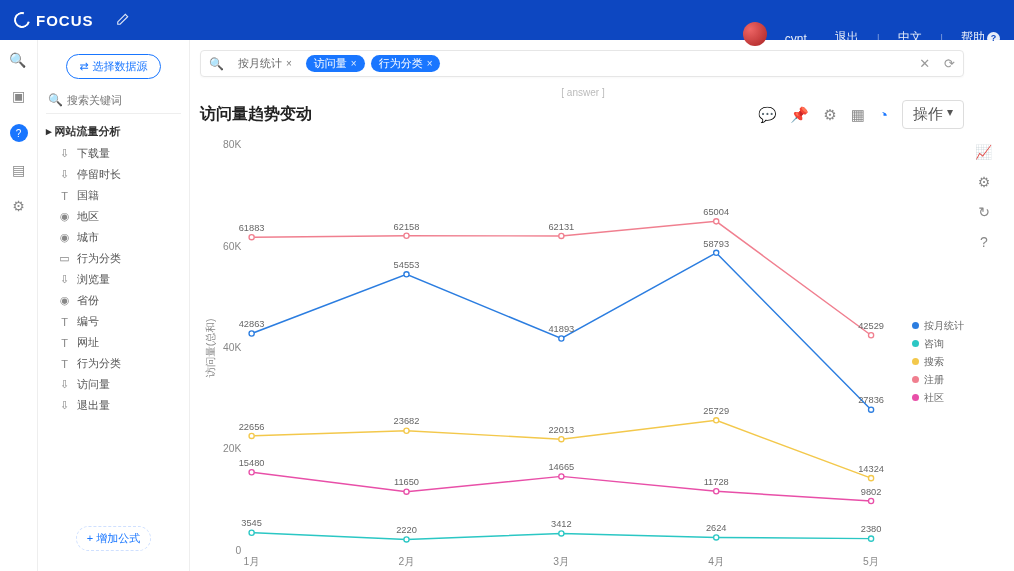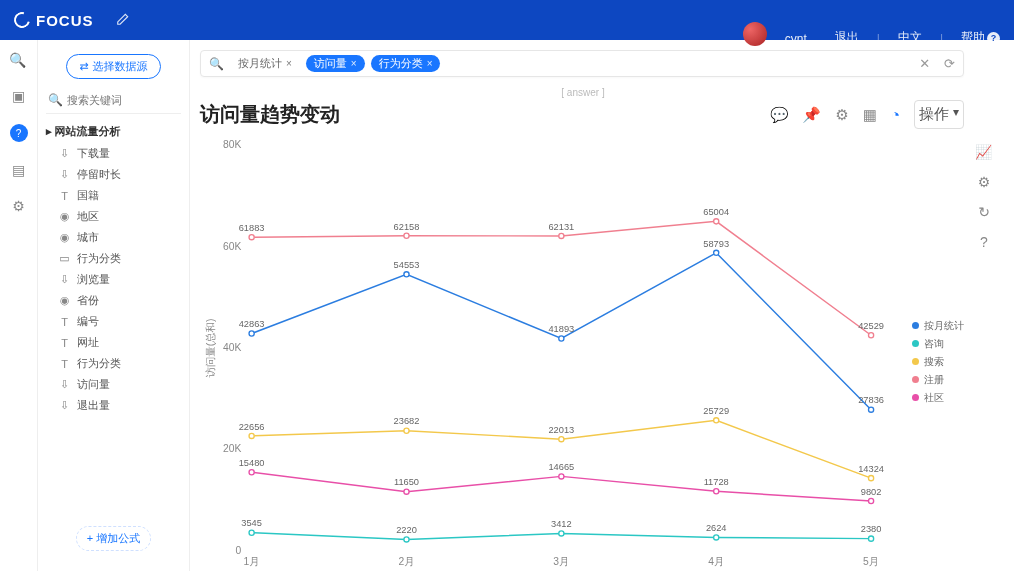--- a/index.html
+++ b/index.html
@@ -29,25 +29,25 @@
     .content { flex:1; position:relative; padding:10px 12px 0 10px; display:flex; }
     .center { flex:1; display:flex; flex-direction:column; min-width:0; }
     .qbar { display:flex; align-items:center; gap:6px; border:1px solid #e6e6e6; border-radius:4px; padding:4px 8px; box-shadow:0 1px 2px rgba(0,0,0,.03); }
     .pill { background:#1976ff; color:#fff; border-radius:10px; padding:1px 8px; font-size:11px; display:flex; align-items:center; gap:4px; cursor:pointer; }
     .pill.txt { background:transparent; color:#666; }
     .pill .x { font-size:10px; opacity:.85; }
     .qspacer { flex:1; }
     .qico { color:#999; cursor:pointer; font-size:13px; margin-left:8px; }
     .sub { color:#bbb; font-size:10px; margin:10px 0 0 2px;text-align:center; }
     .titlebar { display:flex; align-items:center; margin:2px 0 6px; }
-    .title { font-size:20px; font-weight:600; color:#222; }
+    .title { font-size:16px; font-weight:600; color:#222; }
     .tools { margin-left:auto; display:flex; align-items:center; gap:14px; color:#888; }
     .tools span { cursor:pointer; font-size:15px; }
     .tools .act { color:#1976ff; }
-    .op-btn { border:1px solid #ddd; border-radius:4px; padding:4px 4px; font-size:12px; color:#555; cursor:pointer; display:flex; align-items:flex-start; gap:4px; }
+    .op-btn { border:1px solid #ddd; border-radius:4px; padding:4px 10px; font-size:12px; color:#555; cursor:pointer; display:flex; align-items:flex-start; gap:4px; }
     .chartwrap { flex:1; position:relative; }
     svg.chart { width:100%; height:100%; }
     .yl { font-size:10px; fill:#888; }
     .pt-label { font-size:9px; fill:#666; }
     .legend { position:absolute; right:0; top:50%; transform:translateY(-50%); font-size:10px; color:#666; }
     .legend div { display:flex; align-items:center; gap:5px; margin-bottom:4px; }
     .legend i { width:7px;height:7px;border-radius:50%; }
     .rrail { width:36px; margin-left:2px; display:flex; flex-direction:column; align-items:center; gap:14px; padding-top:94px; color:#888; }
     .rrail span { cursor:pointer; font-size:14px; }
   </style>

